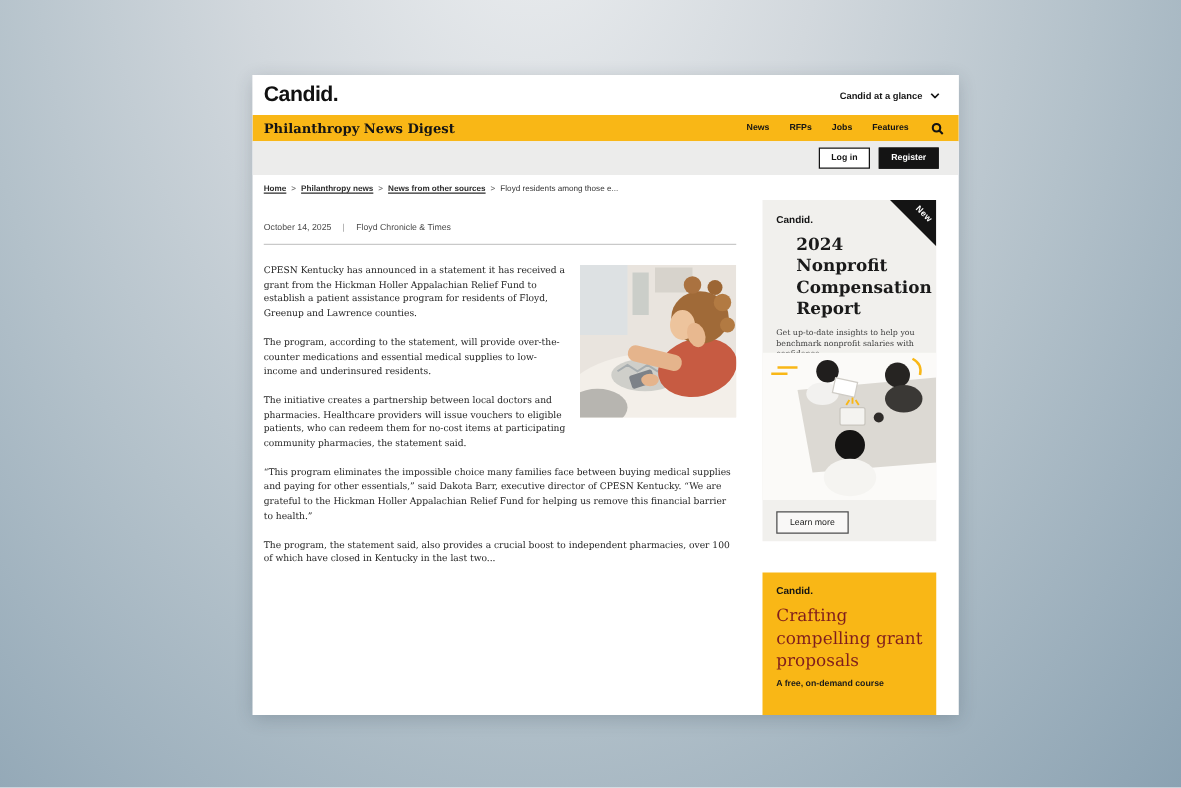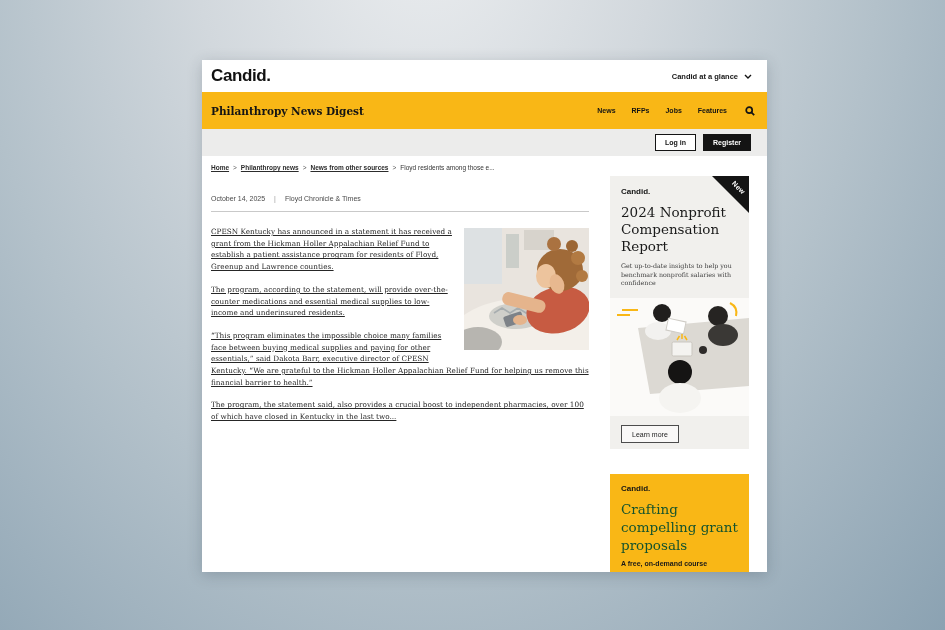--- a/index.html
+++ b/index.html
@@ -15,21 +15,21 @@
     position: absolute; left: 202px; top: 60px; width: 565px; height: 512px;
     background: #ffffff; box-shadow: 0 3px 14px rgba(30,45,60,.22); overflow: hidden;
   }
 
   
   .site-header { height: 32px; display: flex; align-items: center; justify-content: space-between; padding: 0 15px 0 9px; background:#fff; }
   .logo { font-size: 17px; font-weight: bold; letter-spacing: -0.4px; color: #111; }
   .glance { display: flex; align-items: center; gap: 6px; font-size: 7.5px; font-weight: bold; color:#161616; cursor: pointer; padding-left: 16px; }
 
   
-  .nav-bar { height: 37px; background: #f9b716; display: flex; align-items: center; justify-content: space-between; padding: 0 12px 0 9px; }
+  .nav-bar { height: 21px; background: #f9b716; display: flex; align-items: center; justify-content: space-between; padding: 0 12px 0 9px; }
   .nav-brand { font-family: "DejaVu Serif", serif; font-weight: bold; font-size: 10.5px; color: #141414; }
   .nav-items { display: flex; align-items: center; gap: 16px; }
   .nav-item { font-size: 7px; font-weight: bold; color: #141414; cursor: pointer; }
   .search-btn { display: flex; align-items: center; cursor: pointer; margin-left: 2px; }
 
   
   .utility-bar { height: 27px; background: #ececeb; display: flex; align-items: center; justify-content: flex-end; gap: 7px; padding-right: 16px; }
   .btn { font-size: 7px; font-weight: bold; padding: 4px 9px; cursor: pointer; font-family: "Liberation Sans", sans-serif; }
   .btn-login { background: #fff; border: 1.5px solid #141414; color: #141414; }
   .btn-register { background: #141414; border: 1.5px solid #141414; color: #fff; }
@@ -40,39 +40,39 @@
   .crumb-link { text-decoration: underline; cursor: pointer; }
   .crumb-sep { font-weight: normal; color: #555; }
   .crumb-current { font-weight: normal; color: #333; }
 
   .main-col { width: 378px; margin-top: 24px; }
   .article-title { font-family: "DejaVu Serif", serif; font-weight: normal; font-size: 21px; line-height: 29px; color: #2e3a43; margin-bottom: 13px; }
   .meta { display: flex; align-items: center; gap: 9px; font-size: 7px; color: #4a4a4a; margin-bottom: 9px; }
   .meta-sep { color: #9a9a9a; }
   .rule { border: none; border-top: 1px solid #c9c9c9; margin: 0 0 14px 0; }
 
-  .article-body { font-family: "DejaVu Serif", serif; font-size: 7.3px; line-height: 11.7px; color: #262626; text-decoration: underline; }
+  .article-body { font-family: "DejaVu Serif", serif; font-size: 7.3px; line-height: 11.7px; color: #262626; }
   .article-body p { margin-bottom: 11px; }
   .article-image { float: right; width: 125px; height: 122px; margin: 2px 0 8px 10px; }
   .article-image svg { display: block; width: 100%; height: 100%; }
 
   
   .sidebar { position: absolute; top: 20px; right: 18px; width: 139px; }
   .ad-report { position: relative; background: #f1f0ed; height: 273px; padding: 11px 11px 0; overflow: hidden; }
   .ad-brand { font-size: 8px; font-weight: bold; color: #141414; }
-  .ad-title { font-family: "DejaVu Serif", serif; font-weight: normal; font-size: 13.5px; line-height: 17px; color: #1a1a1a; margin: 8px 0 7px; }
+  .ad-title { font-family: "DejaVu Serif", serif; font-weight: bold; font-size: 13.5px; line-height: 17px; color: #1a1a1a; margin: 8px 16px 7px; }
   .ad-body { font-family: "DejaVu Serif", serif; font-size: 6.3px; line-height: 8.6px; color: #3d3d3d; width: 112px; }
   .ribbon { position: absolute; top: 0; right: 0; width: 0; height: 0; border-top: 37px solid #141414; border-left: 37px solid transparent; }
   .ribbon-text { position: absolute; top: 8px; right: 3px; transform: rotate(45deg); color: #fff; font-size: 7px; font-weight: bold; letter-spacing: .3px; }
   .ad-photo { position: absolute; left: 0; right: 0; top: 122px; height: 118px; }
   .ad-photo svg { display: block; width: 100%; height: 100%; }
   .btn-learn { position: absolute; left: 11px; bottom: 6px; background: rgba(255,255,255,.55); border: 1px solid #4c4c4c; color: #222; font-size: 7px; padding: 4.5px 10px; cursor: pointer; font-family: "Liberation Sans", sans-serif; }
 
   .ad-course { background: #f9b716; margin-top: 25px; height: 114px; padding: 10px 11px 0; overflow: hidden; }
-  .course-title { font-family: "DejaVu Serif", serif; font-weight: normal; font-size: 13.5px; line-height: 18px; color: #14532d; margin: 7px 0 6px; }
+  .course-title { font-family: "DejaVu Serif", serif; font-weight: normal; font-size: 13.5px; line-height: 18px; color: #7f1d1d; margin: 7px 0 6px; }
   .course-sub { font-size: 7px; font-weight: bold; color: #1a1a1a; }
 </style>
 </head>
 <body>
 
 <div class="card">
 
   <div class="site-header">
     <div class="logo">Candid.</div>
     <div class="glance">
@@ -146,20 +146,21 @@
             <circle cx="108" cy="18" r="6" fill="#9c6634"></circle>
             <circle cx="90" cy="16" r="7" fill="#aa7240"></circle>
             <ellipse cx="82" cy="48" rx="10" ry="12" fill="#edc49d"></ellipse>
             <ellipse cx="93" cy="56" rx="7" ry="10" fill="#e8b88f" transform="rotate(-20 93 56)"></ellipse>
             <rect x="40" y="86" width="19" height="11" rx="2" fill="#7d8288" transform="rotate(-18 49 91)"></rect>
             <ellipse cx="56" cy="92" rx="7" ry="5" fill="#e5b48c"></ellipse>
           </svg>
         </figure>
         <p>CPESN Kentucky has announced in a statement it has received a grant from the Hickman Holler Appalachian Relief Fund to establish a patient assistance program for residents of Floyd, Greenup and Lawrence counties.</p>
         <p>The program, according to the statement, will provide over-the-counter medications and essential medical supplies to low-income and underinsured residents.</p>
+        <p>The initiative creates a partnership between local doctors and pharmacies. Healthcare providers will issue vouchers to eligible patients, who can redeem them for no-cost items at participating community pharmacies, the statement said.</p>
         <p>“This program eliminates the impossible choice many families face between buying medical supplies and paying for other essentials,” said Dakota Barr, executive director of CPESN Kentucky. “We are grateful to the Hickman Holler Appalachian Relief Fund for helping us remove this financial barrier to health.”</p>
         <p>The program, the statement said, also provides a crucial boost to independent pharmacies, over 100 of which have closed in Kentucky in the last two...</p>
       </div>
     </div>
 
     <div class="sidebar">
 
       <div class="ad-report">
         <div class="ad-brand">Candid.</div>
         <div class="ribbon"></div>

